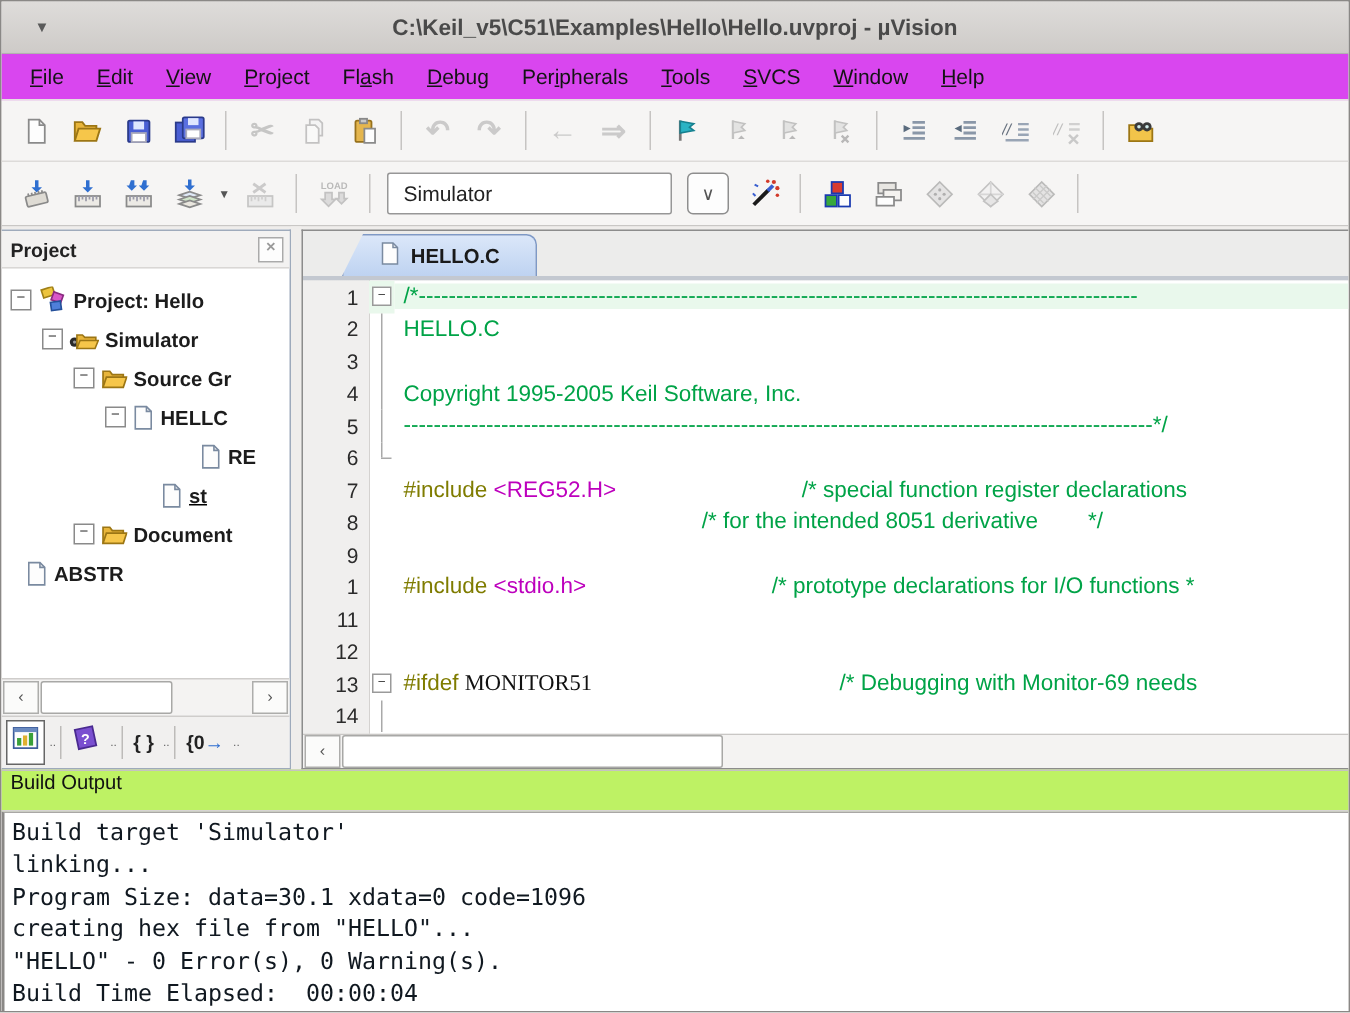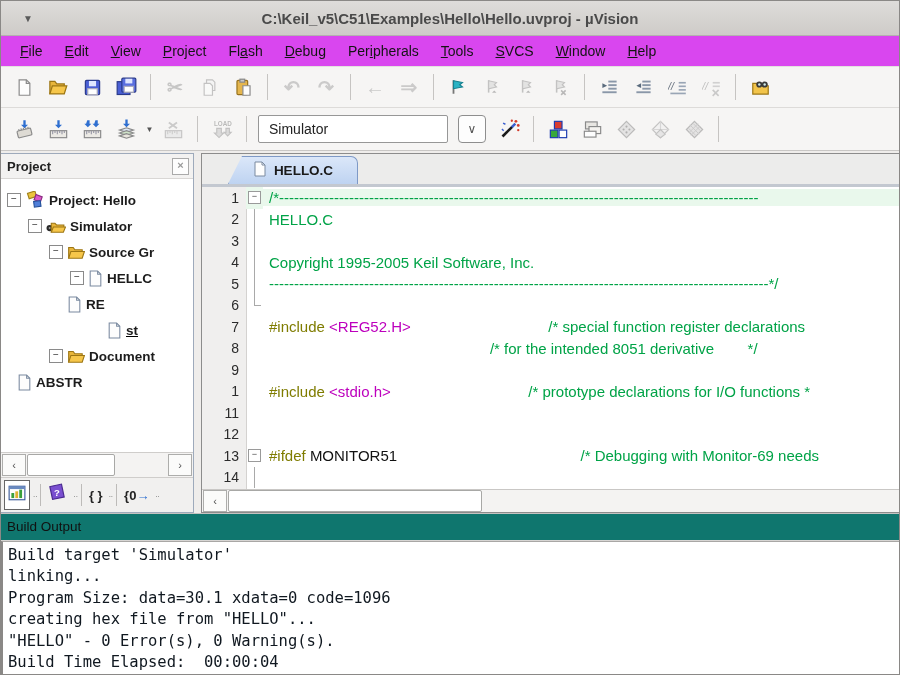--- a/index.html
+++ b/index.html
@@ -84,26 +84,26 @@
   .cfold{width:17px;flex:0 0 17px;height:100%;display:flex;align-items:center;justify-content:center;
     position:relative;}
   .fbox{width:11px;height:11px;border:1px solid #9a9a9a;background:#fff;color:#444;font-size:9px;
     line-height:9px;text-align:center;z-index:1;}
   .fline{position:absolute;left:8px;top:0;bottom:0;width:1px;background:#a9a9a9;}
   .fline.fend{bottom:50%;}
   .fendh{position:absolute;left:8px;top:50%;width:7px;height:1px;background:#a9a9a9;}
   .ctext{flex:1 1 auto;white-space:pre;font-size:15px;color:#111;overflow:hidden;padding-left:6px;}
   .crow.hl .ctext,.crow.hl .cfold{background:#e9f8ec;}
   .cmt{color:#00a347;} .dir{color:#7f7c00;} .hdr{color:#bd00bd;}
-  .kw{color:#2929d6;} .kw2{color:#bd0000;} .numlit{color:#8a30c0;} .pln{color:#111;}
+  .kw{color:#2929d6;} .kw2{color:#bd0000;} .numlit{color:#8a30c0;} .pln{color:#111;font-family:Liberation Serif, serif;}
   #ehscroll{height:22px;flex:0 0 22px;background:#f4f3f2;border-top:1px solid #c9c7c5;
     display:flex;align-items:center;}
   
-  #buildheader{height:26px;flex:0 0 26px;background:#0f766e;border-top:1px solid #c5c3c1;
-    border-bottom:1px solid #d7d5d3;display:flex;align-items:center;padding-left:6px;
+  #buildheader{height:26px;flex:0 0 26px;background:#bef264;border-top:1px solid #c5c3c1;
+    border-bottom:1px solid #d7d5d3;display:flex;align-items:flex-start;padding-left:6px;
     font-size:13.5px;color:#111;}
   #console{flex:1 1 auto;background:#fff;border-top:1px solid #a9a7a5;border-left:2px solid #8a8886;
     font-family:"DejaVu Sans Mono",monospace;font-size:15.5px;line-height:21.5px;color:#101820;
     padding:3px 0 0 5px;overflow:hidden;}
   .conline{white-space:pre;}
 </style>
 </head>
 <body>
 
 <div id="app">
@@ -446,21 +446,21 @@
           <div class="trow" style="padding-left: 69px;">
             <span class="tbox">−</span>
             <span class="ticon">
               <svg viewBox="0 0 14 16" width="15" height="17">
                 <path d="M2 1h7l3 3v11H2z" fill="#fdfdfd" stroke="#7a8aa0"></path>
                 <path d="M9 1v3h3" fill="none" stroke="#7a8aa0"></path>
               </svg>
             </span>
             <span class="tlabel">HELLC</span>
           </div>
-          <div class="trow" style="padding-left: 50px;">
+          <div class="trow" style="padding-left: 116px;">
             <span class="tspace"></span>
             <span class="ticon">
               <svg viewBox="0 0 14 16" width="15" height="17">
                 <path d="M2 1h7l3 3v11H2z" fill="#fdfdfd" stroke="#7a8aa0"></path>
                 <path d="M9 1v3h3" fill="none" stroke="#7a8aa0"></path>
               </svg>
             </span>
             <span class="tlabel">RE</span>
           </div>
           <div class="trow" style="padding-left: 90px; text-decoration: underline;">

